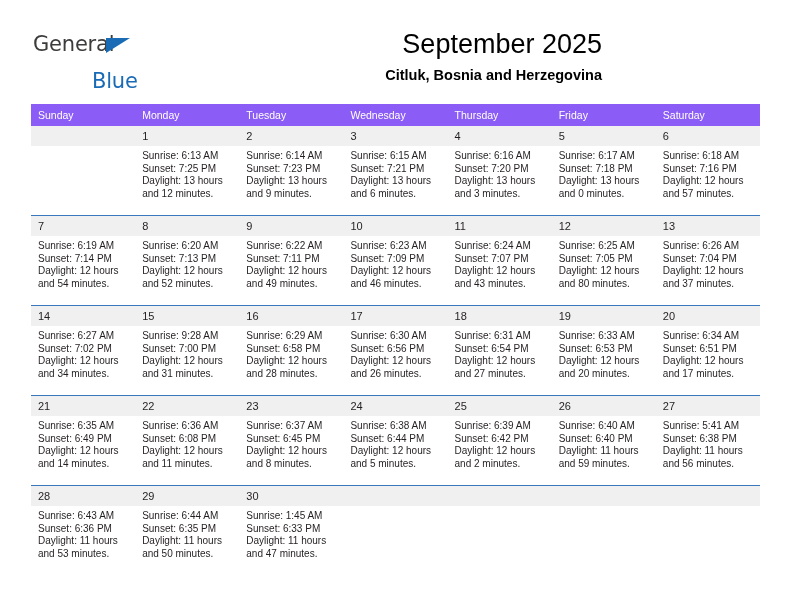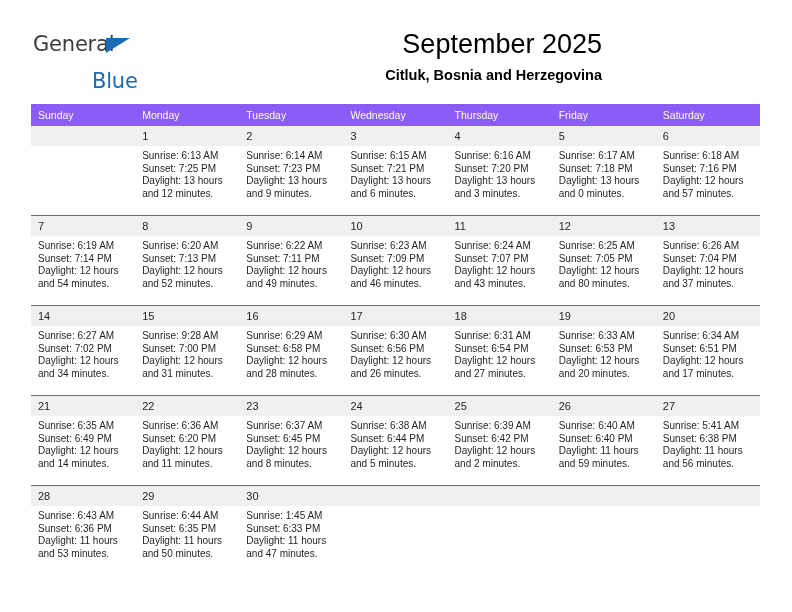--- a/index.html
+++ b/index.html
@@ -375,21 +375,21 @@
               <div>Sunrise: 6:35 AM</div>
               <div>Sunset: 6:49 PM</div>
               <div>Daylight: 12 hours</div>
               <div>and 14 minutes.</div>
             </div>
           </td>
           <td>
             <div class="daynum">22</div>
             <div class="details">
               <div>Sunrise: 6:36 AM</div>
-              <div>Sunset: 6:20 PM</div>
+              <div>Sunset: 6:08 PM</div>
               <div>Daylight: 12 hours</div>
               <div>and 11 minutes.</div>
             </div>
           </td>
           <td>
             <div class="daynum">23</div>
             <div class="details">
               <div>Sunrise: 6:37 AM</div>
               <div>Sunset: 6:45 PM</div>
               <div>Daylight: 12 hours</div>

